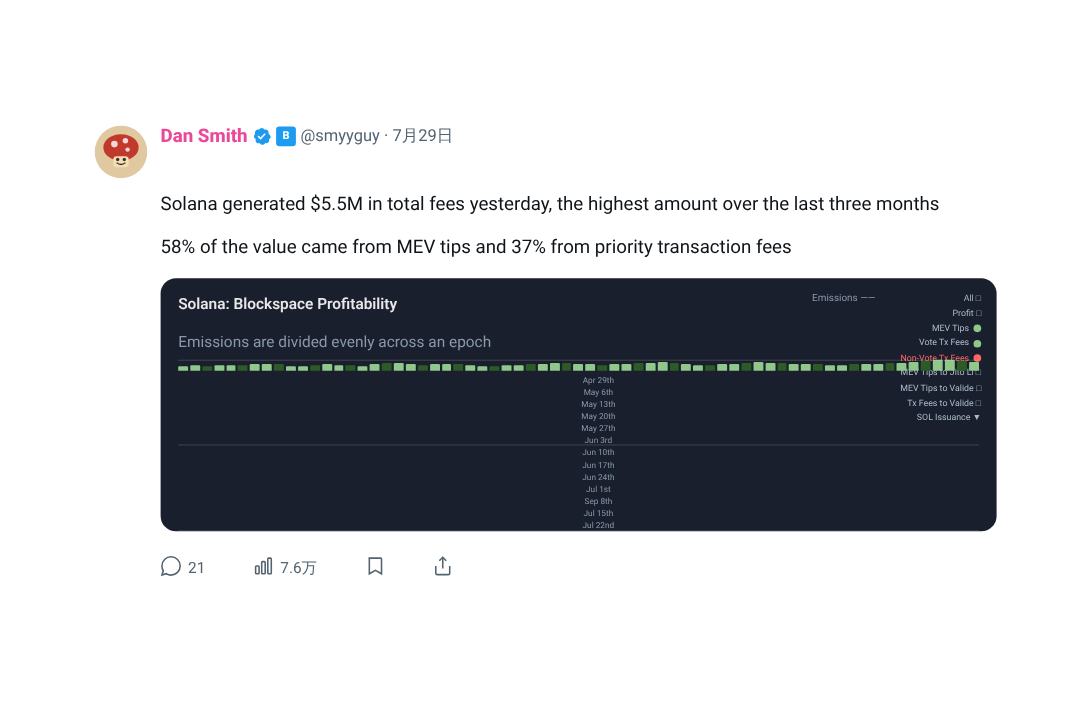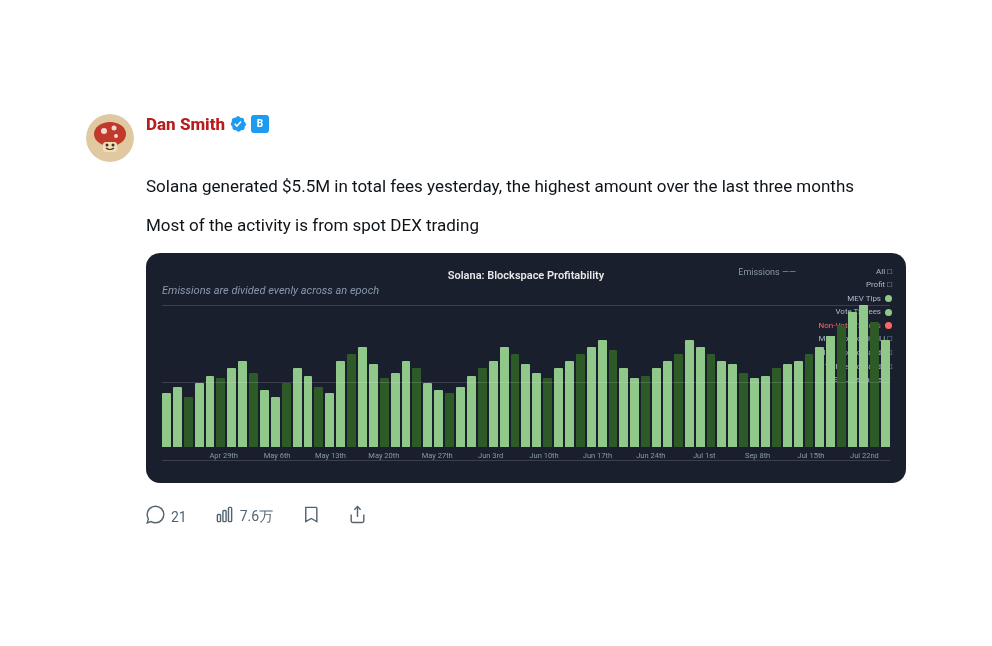--- a/index.html
+++ b/index.html
@@ -46,21 +46,21 @@
     }
     .name-row {
       display: flex;
       align-items: center;
       gap: 4px;
       flex-wrap: wrap;
     }
     .user-name {
       font-weight: 800;
       font-size: 17px;
-      color: #b91c1c;
+      color: #ec4899;
     }
     .verified-icon {
       color: #1d9bf0;
       font-size: 16px;
       display: inline-flex;
       align-items: center;
     }
     .badge-b {
       background: #1d9bf0;
       color: white;
@@ -90,30 +90,28 @@
       border-radius: 14px;
       overflow: hidden;
       background: #1a1f2e;
       padding: 16px 16px 12px 16px;
       margin-bottom: 14px;
       position: relative;
       height: 230px;
     }
     .chart-title {
       color: #e8e8e8;
-      font-size: 11px;
+      font-size: 14px;
       font-weight: 600;
-      margin-bottom: 2px;
-      text-align: center;
+      margin-bottom: 18px;
     }
     .chart-subtitle {
       color: #8899aa;
-      font-size: 11px;
+      font-size: 14px;
       margin-bottom: 8px;
-      font-style: italic;
     }
     .chart-area {
       display: flex;
       height: 155px;
       position: relative;
     }
     .chart-y-labels {
       display: flex;
       flex-direction: column;
       justify-content: space-between;
@@ -159,20 +157,21 @@
       min-width: 5px;
       border-radius: 1px 1px 0 0;
     }
     .bar-light { background: #90c88a; }
     .bar-dark { background: #2d5a27; }
     .x-labels {
       display: flex;
       gap: 2px;
       margin-top: 4px;
       padding-left: 36px;
+      flex-direction: column;
     }
     .x-label {
       flex: 1;
       font-size: 7.5px;
       color: #8899aa;
       text-align: center;
     }
     .chart-legend {
       position: absolute;
       top: 12px;
@@ -197,21 +196,21 @@
     .blockworks-label {
       position: absolute;
       top: 14px;
       right: 110px;
       color: #8899aa;
       font-size: 9px;
     }
     .actions-row {
       display: flex;
       align-items: center;
-      gap: 0;
+      gap: 15px;
       margin-top: 4px;
       margin-left: -8px;
     }
     .action-item {
       display: flex;
       align-items: center;
       gap: 6px;
       color: #536471;
       font-size: 15px;
       padding: 8px 20px 8px 8px;
@@ -254,27 +253,30 @@
     <div class="user-info">
       <div class="name-row">
         <span class="user-name">Dan Smith</span>
         <span class="verified-icon">
 
           <svg width="18" height="18" viewBox="0 0 24 24" fill="#1d9bf0">
               <path d="M22.25 12c0-1.43-.88-2.67-2.19-3.34.46-1.39.2-2.9-.81-3.91s-2.52-1.27-3.91-.81c-.66-1.31-1.91-2.19-3.34-2.19s-2.67.88-3.33 2.19c-1.4-.46-2.91-.2-3.92.81s-1.26 2.52-.8 3.91C3.38 9.33 2.5 10.57 2.5 12s.88 2.67 2.19 3.34c-.46 1.39-.2 2.9.81 3.91s2.52 1.26 3.91.8c.66 1.31 1.91 2.19 3.34 2.19s2.67-.88 3.33-2.19c1.39.46 2.9.2 3.91-.81s1.27-2.52.81-3.91c1.31-.67 2.19-1.91 2.19-3.34zm-11.71 4.2L6.8 12.46l1.41-1.42 2.26 2.26 4.8-5.23 1.47 1.36-6.2 6.77z"></path>
             </svg>
         </span>
         <span class="badge-b">B</span>
+        <span class="handle-date">
+          <span>@smyyguy</span> · <span>7月29日</span>
+        </span>
       </div>
     </div>
   </div>
 
   <div class="tweet-body">
     <p class="tweet-text">Solana generated $5.5M in total fees yesterday, the highest amount over the last three months</p>
-    <p class="tweet-text">Most of the activity is from spot DEX trading</p>
+    <p class="tweet-text">58% of the value came from MEV tips and 37% from priority transaction fees</p>
 
     <div class="chart-container">
       <div class="chart-title">Solana: Blockspace Profitability</div>
       <div class="chart-subtitle">Emissions are divided evenly across an epoch</div>
 
       <div class="blockworks-label">Emissions ——</div>
 
       <div class="chart-legend">
         <div class="legend-item">
             <span>All □</span>

